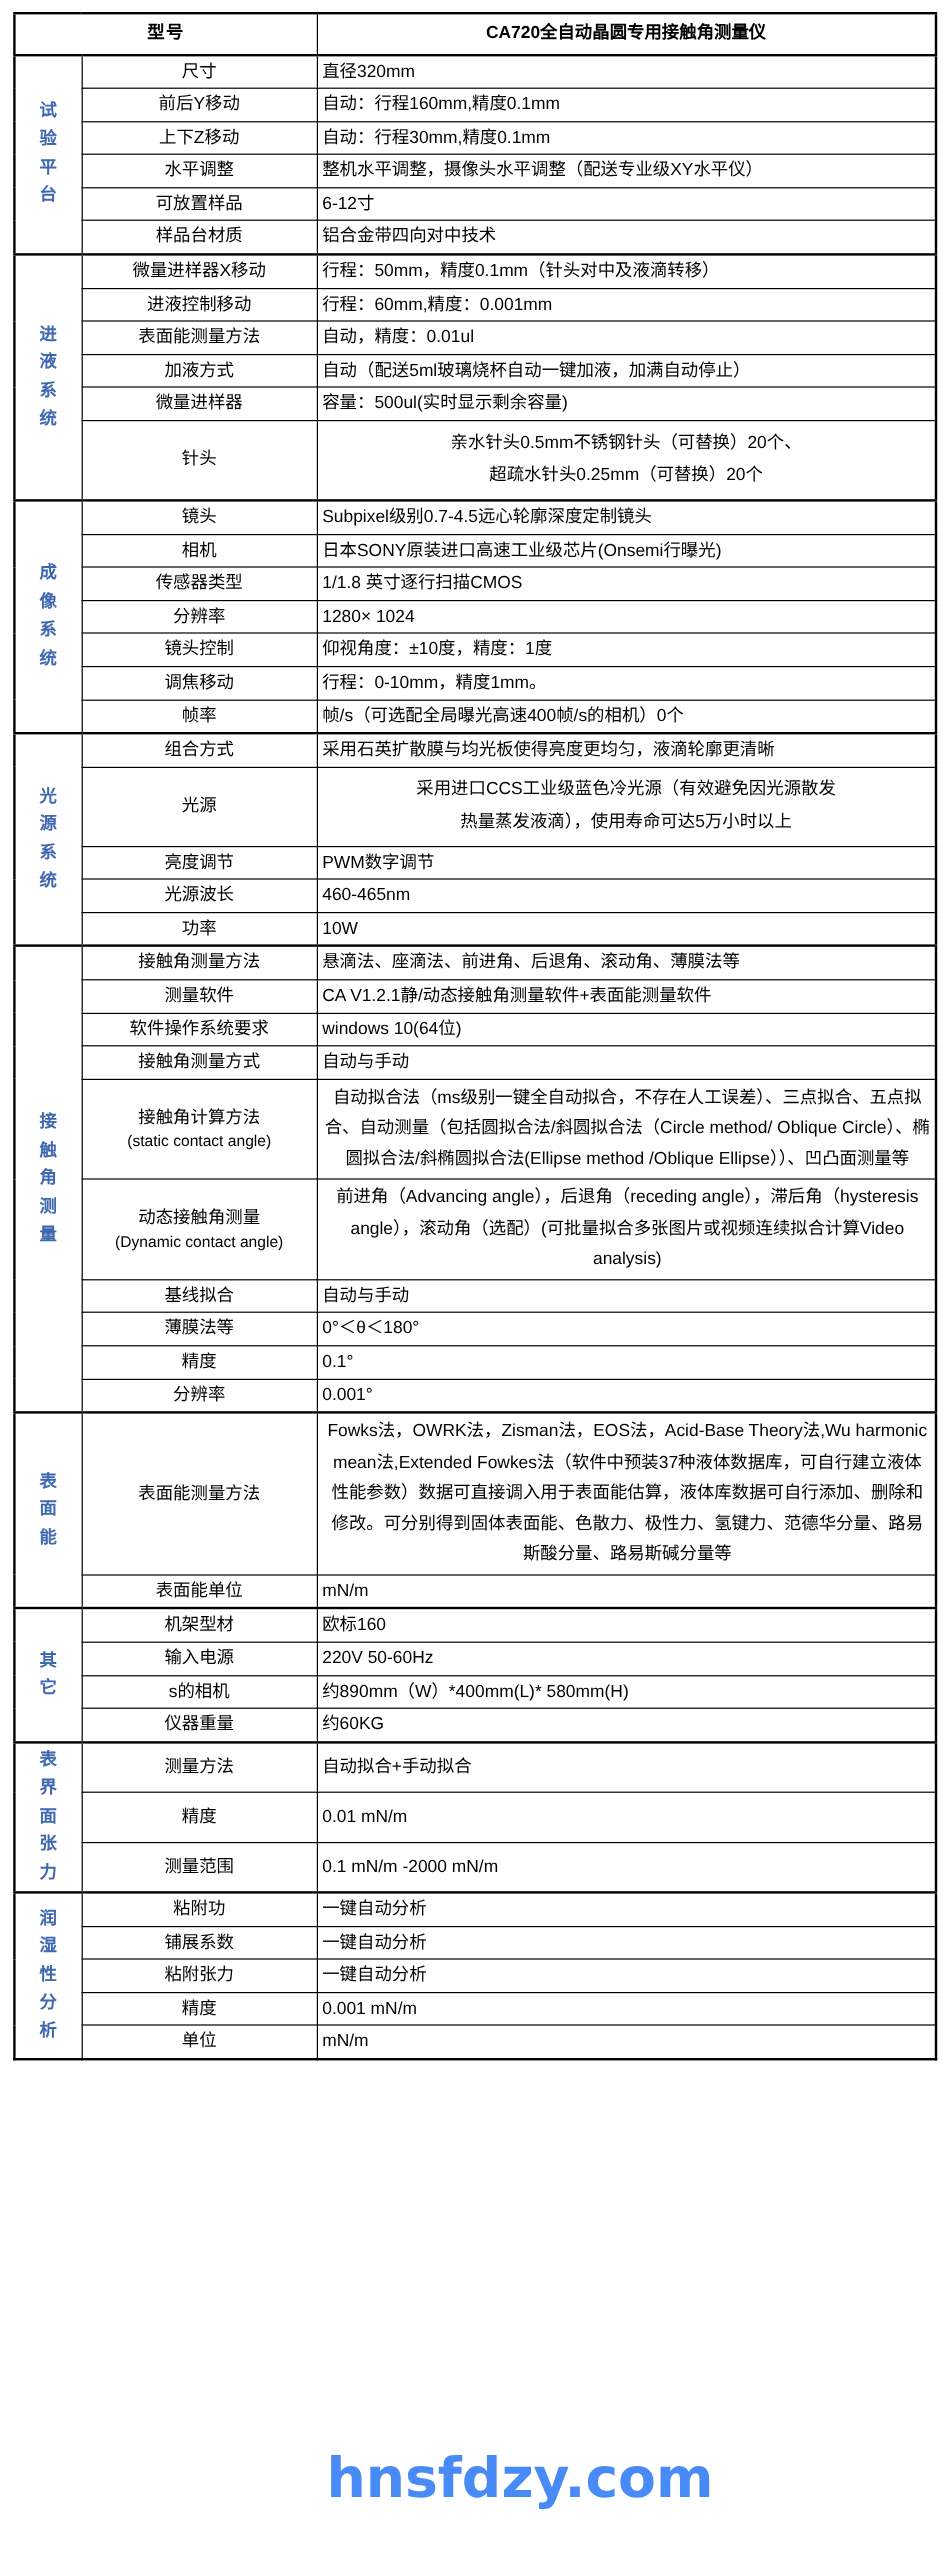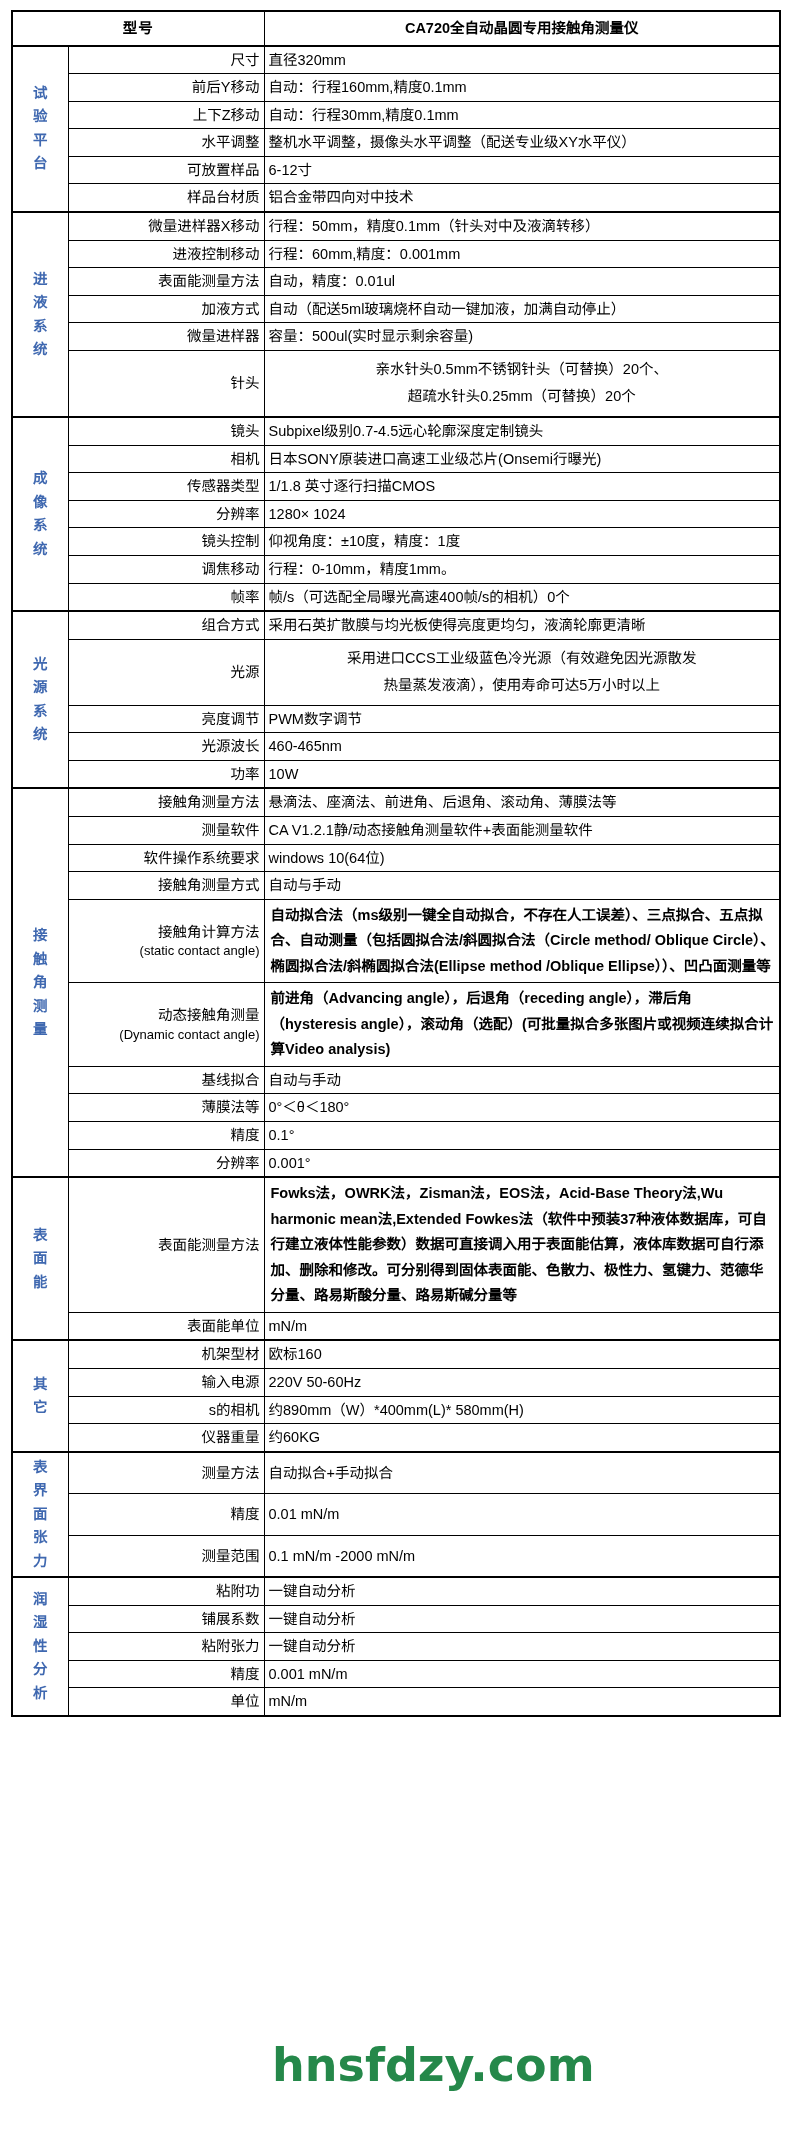--- a/index.html
+++ b/index.html
@@ -60,43 +60,42 @@
     align-items: center;
     justify-content: center;
     letter-spacing: 0;
   }
   td.group .vstack span {
     display: block;
     line-height: 1.62;
   }
   
   td.label {
-    text-align: right;
+    text-align: center;
     padding-left: 14px;
     font-size: 14.5px;
     white-space: nowrap;
   }
   td.label.centered {
     padding-left: 4px;
     white-space: normal;
   }
   td.label .sub {
     display: block;
     font-size: 13px;
   }
   
   td.value {
     font-size: 14.5px;
   }
   td.value.justified {
-    text-align: left;
+    text-align: center;
     padding-left: 6px;
     padding-right: 4px;
     line-height: 1.76;
-    font-weight: bold;
   }
   td.value.multiline {
     text-align: center;
     line-height: 1.9;
     padding-top: 5px;
     padding-bottom: 5px;
   }
   
   tr.header td {
     border-top: 2px solid #000;
@@ -115,21 +114,21 @@
   tr.sec-start td {
     border-top: 2px solid #000;
   }
   .watermark {
     position: absolute;
     left: 272px;
     top: 2038px;
     font-family: "DejaVu Sans", sans-serif;
     font-size: 46px;
     font-weight: bold;
-    color: #15803d;
+    color: #3b82f6;
     letter-spacing: 0px;
     opacity: 0.93;
     pointer-events: none;
     white-space: nowrap;
   }
 </style>
 </head>
 <body>
 
 <div id="sheet">

